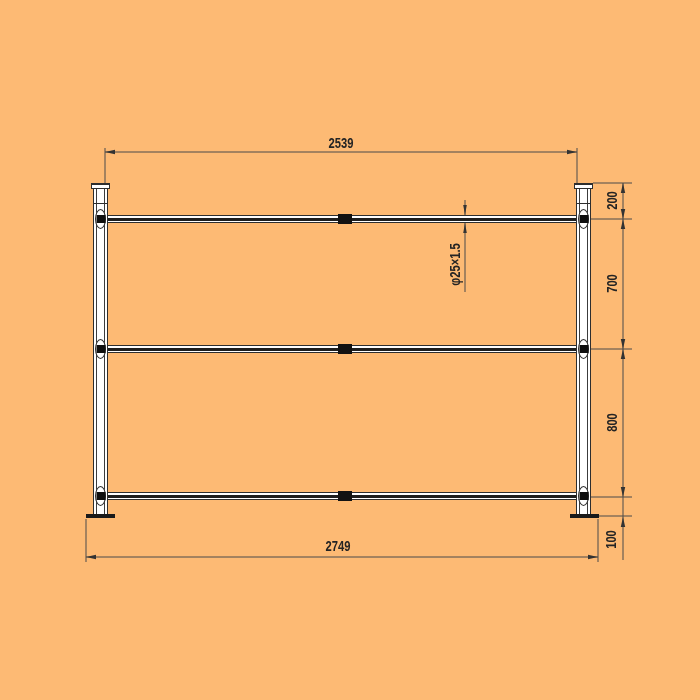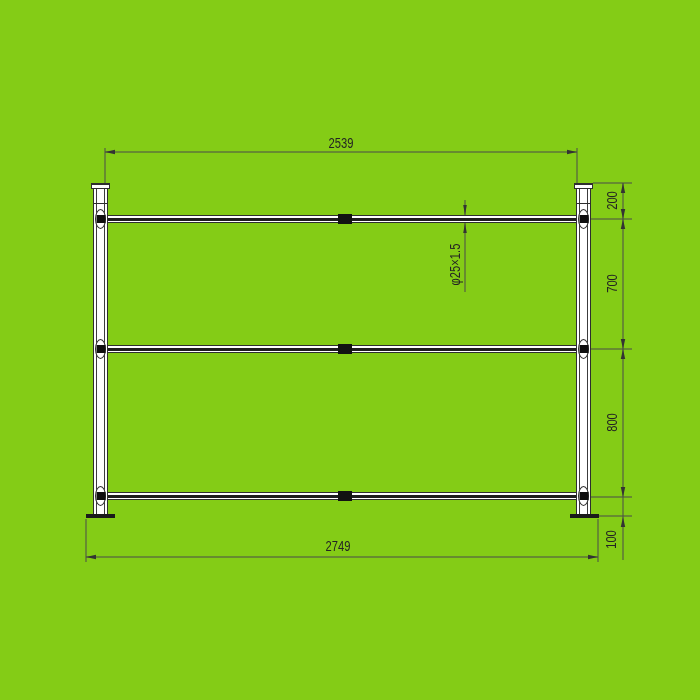--- a/index.html
+++ b/index.html
@@ -1,17 +1,17 @@
 <!DOCTYPE html>
 <html><head>
 <meta charset="utf-8">
 <style>
   html,body{margin:0;padding:0;background:#ffffff;}
-  .canvas{position:relative;width:700px;height:700px;background:#84cc16;overflow:hidden;
-          font-family:"Liberation Sans",sans-serif;}
+  .canvas{position:relative;width:700px;height:700px;background:#fdba74;overflow:hidden;
+          font-family:"Liberation Sans",sans-serif;font-weight:bold;}
   .dims{position:absolute;left:0;top:0;}
 
   
   .post{position:absolute;top:183px;width:15px;height:331px;box-sizing:border-box;
         border-left:1.2px solid #2e2e2e;border-right:1.2px solid #2e2e2e;background:#ffffff;}
   .post-inner{position:absolute;top:0;bottom:0;left:2px;right:2px;
         border-left:1px solid #3c3c3c;border-right:1px solid #3c3c3c;}
   .cap{position:absolute;top:183px;width:19px;height:6px;box-sizing:border-box;
         border:1.2px solid #2e2e2e;border-top-width:2px;background:#ffffff;}
   .joint{position:absolute;top:203px;width:15px;height:1.2px;background:#2e2e2e;}

